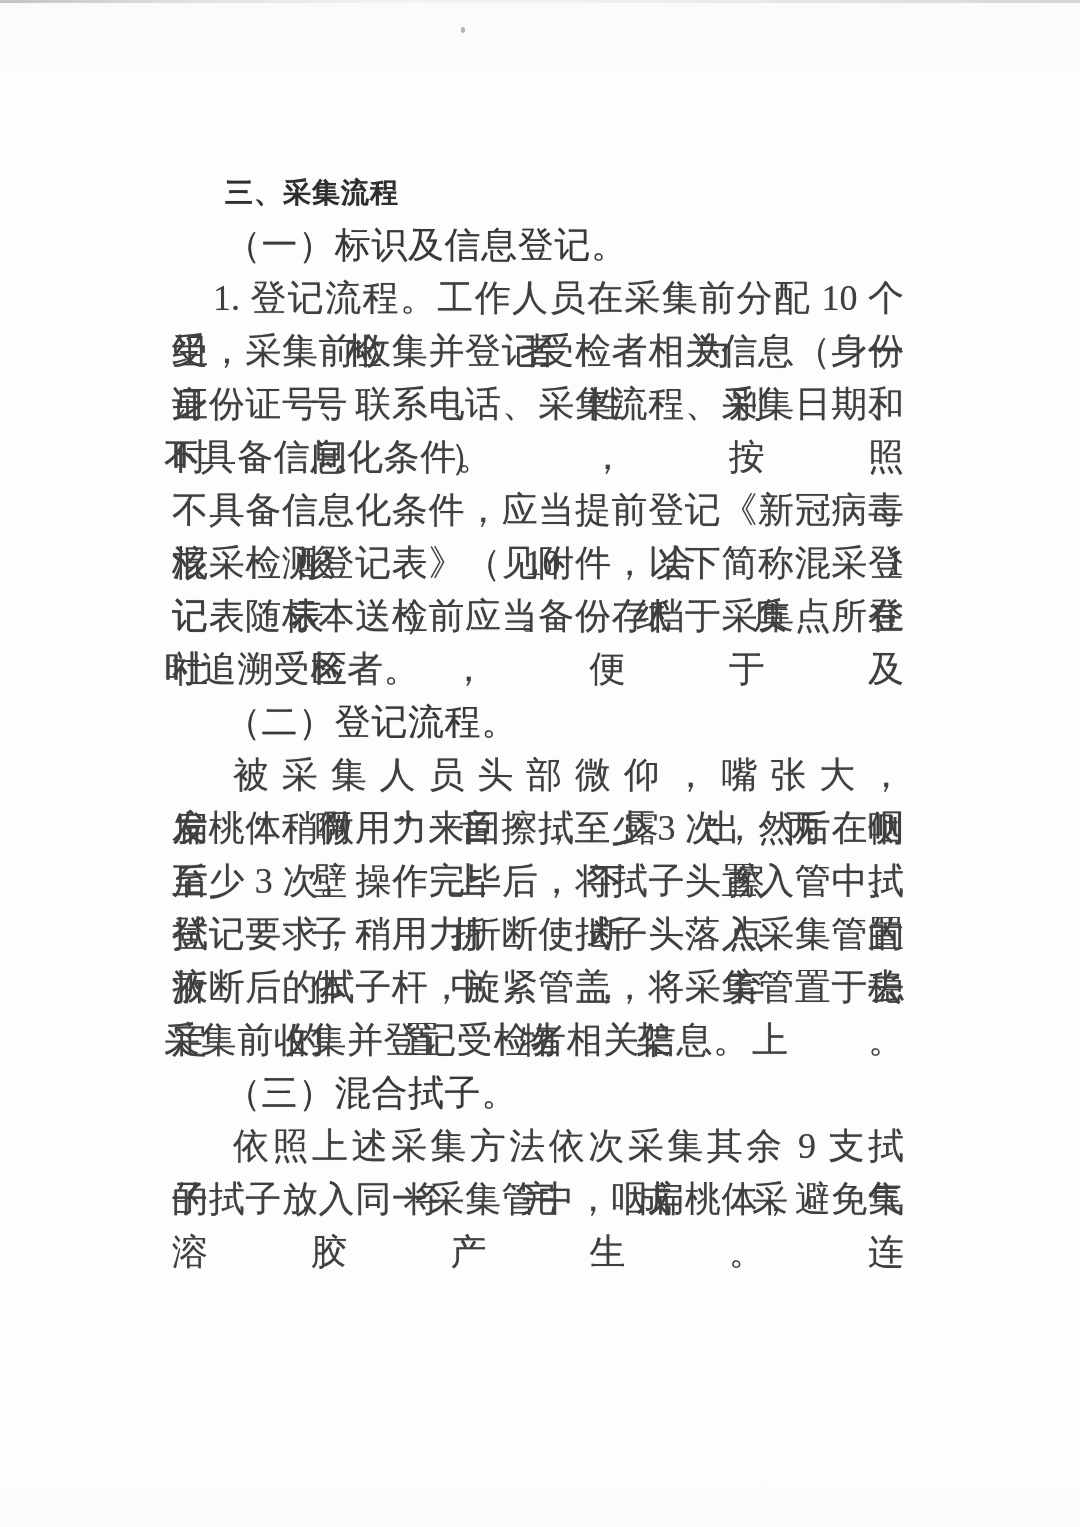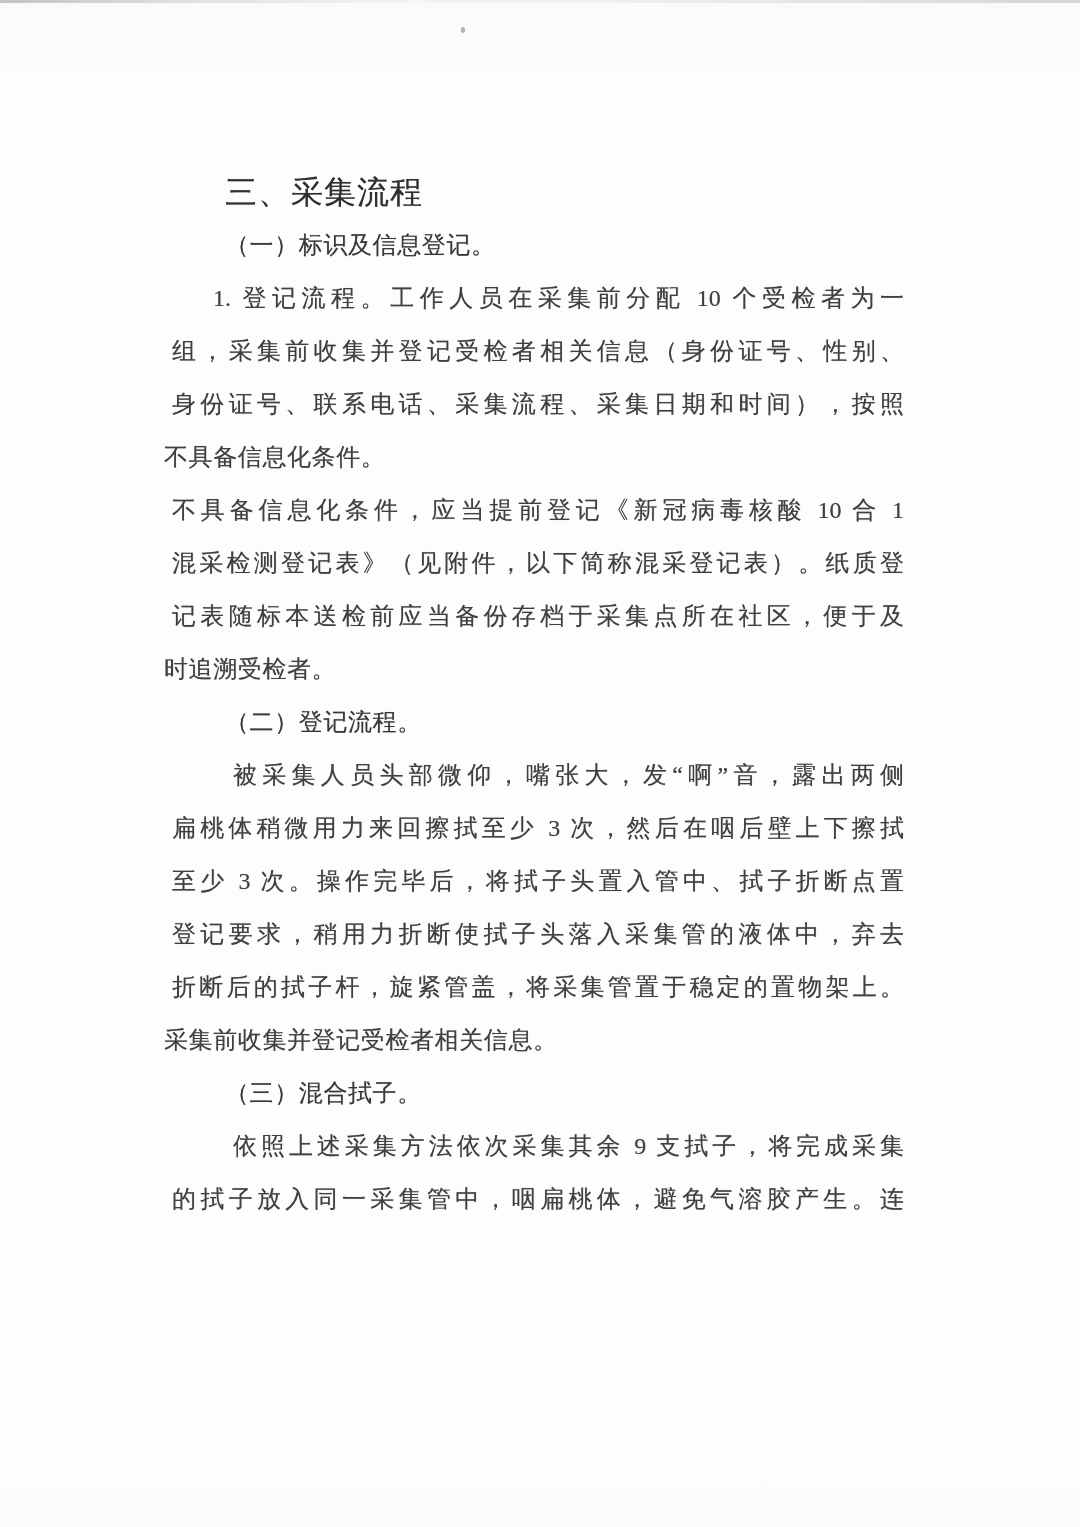--- a/index.html
+++ b/index.html
@@ -39,40 +39,40 @@
   }
   .content {
     position: absolute;
     left: 164px;
     top: 166px;
     width: 740px;
   }
   .line {
     height: 53px;
     line-height: 53px;
-    font-size: 24px;
+    font-size: 36px;
     color: #3f3f3f;
     letter-spacing: 0.6px;
     white-space: nowrap;
     text-shadow: 0 0 0.7px rgba(70,70,70,0.55);
   }
   .line.justify {
     white-space: normal;
     letter-spacing: 0;
     text-align: justify;
     text-align-last: justify;
     text-justify: inter-character;
     margin-left: 8px;
   }
   .line.indent-full { text-indent: 61px; }
   .line.indent-num  { text-indent: 41px; }
   .line.heading {
     font-family: "Liberation Sans", "DejaVu Sans", sans-serif;
-    font-weight: normal;
-    font-size: 32px;
+    font-weight: bold;
+    font-size: 28px;
     color: #2e2e2e;
     letter-spacing: 1px;
   }
   .line.subheading {
     color: #383838;
   }
 </style>
 </head>
 <body>
 

